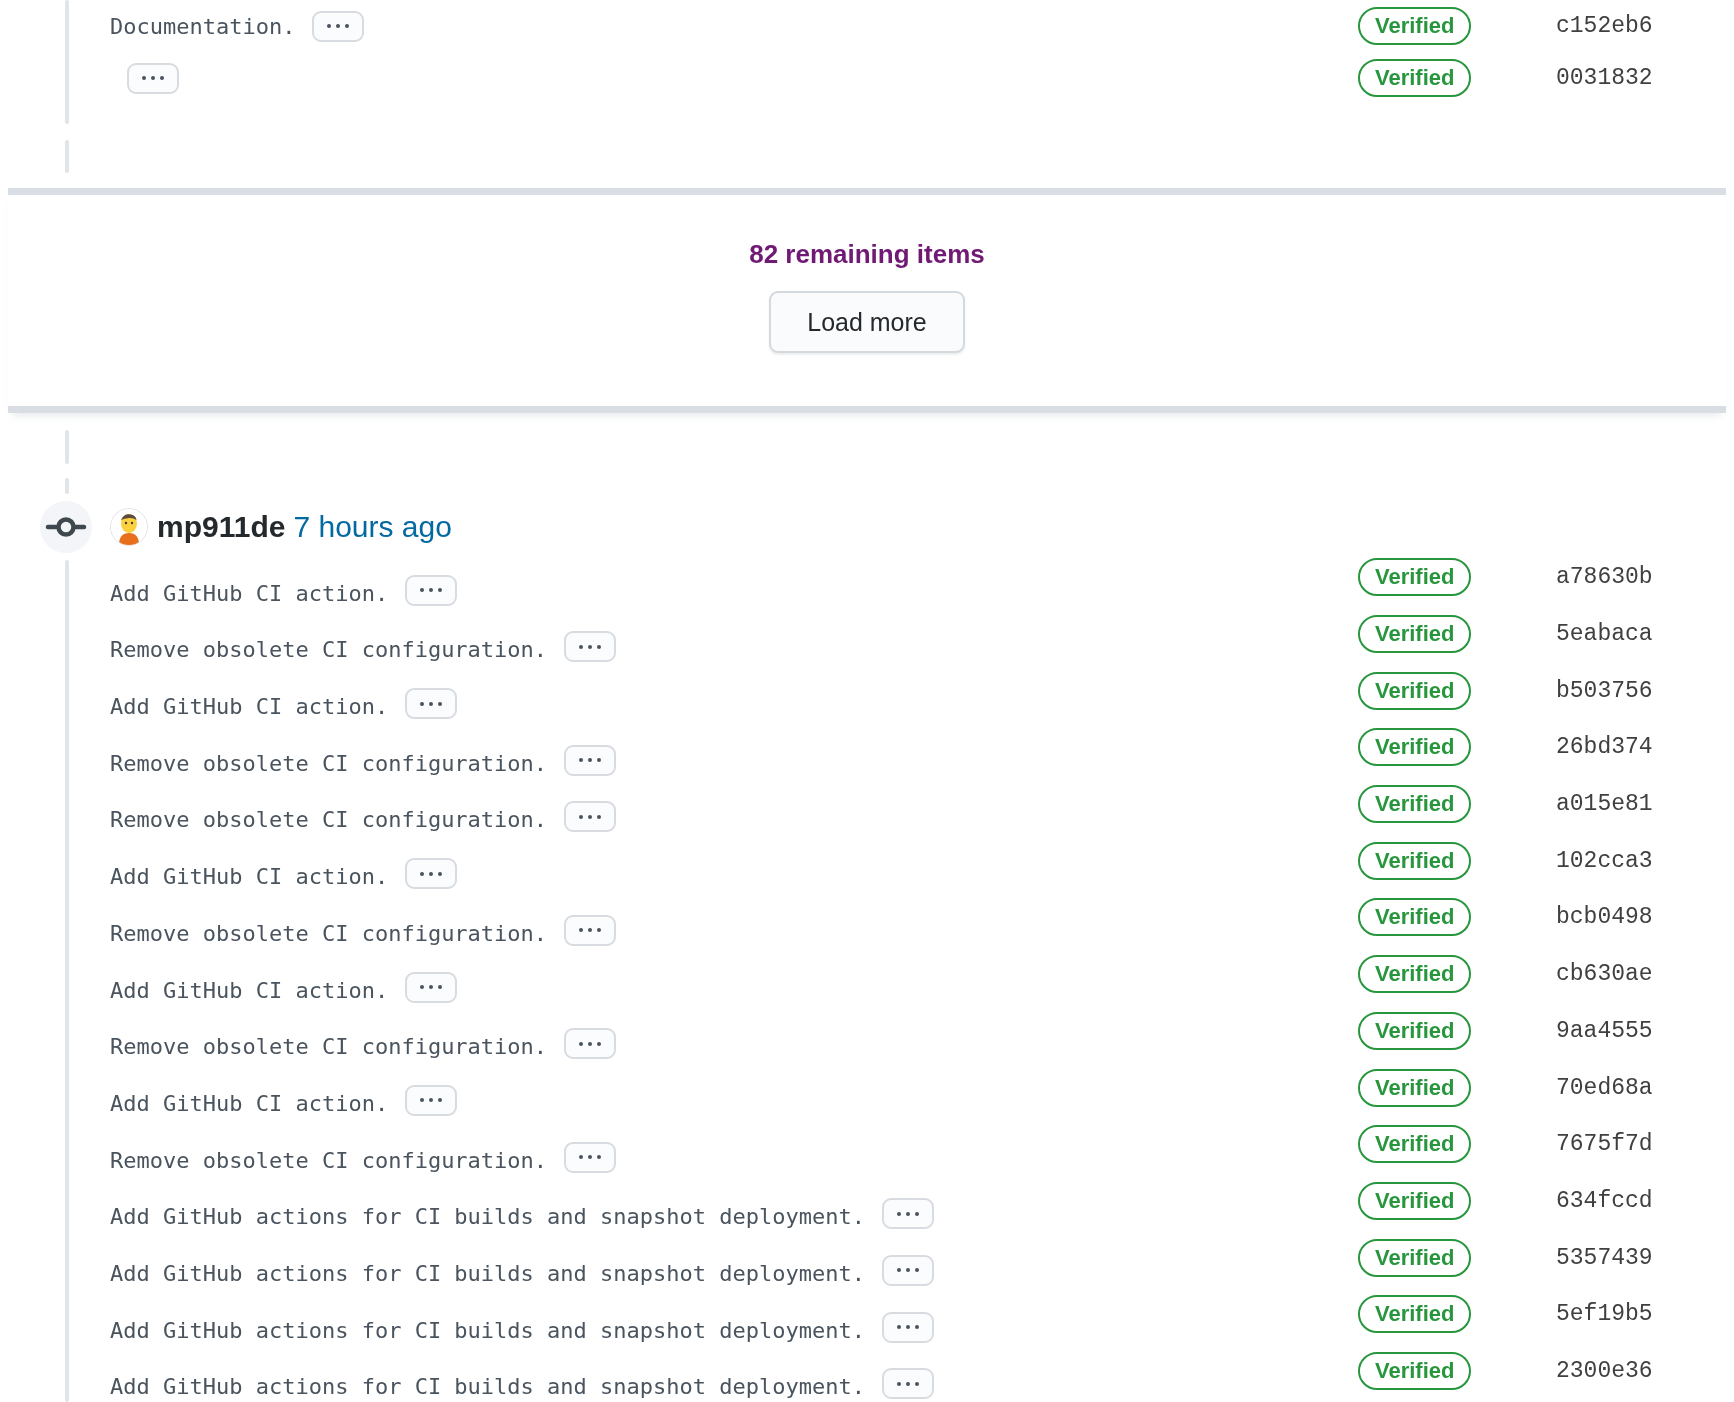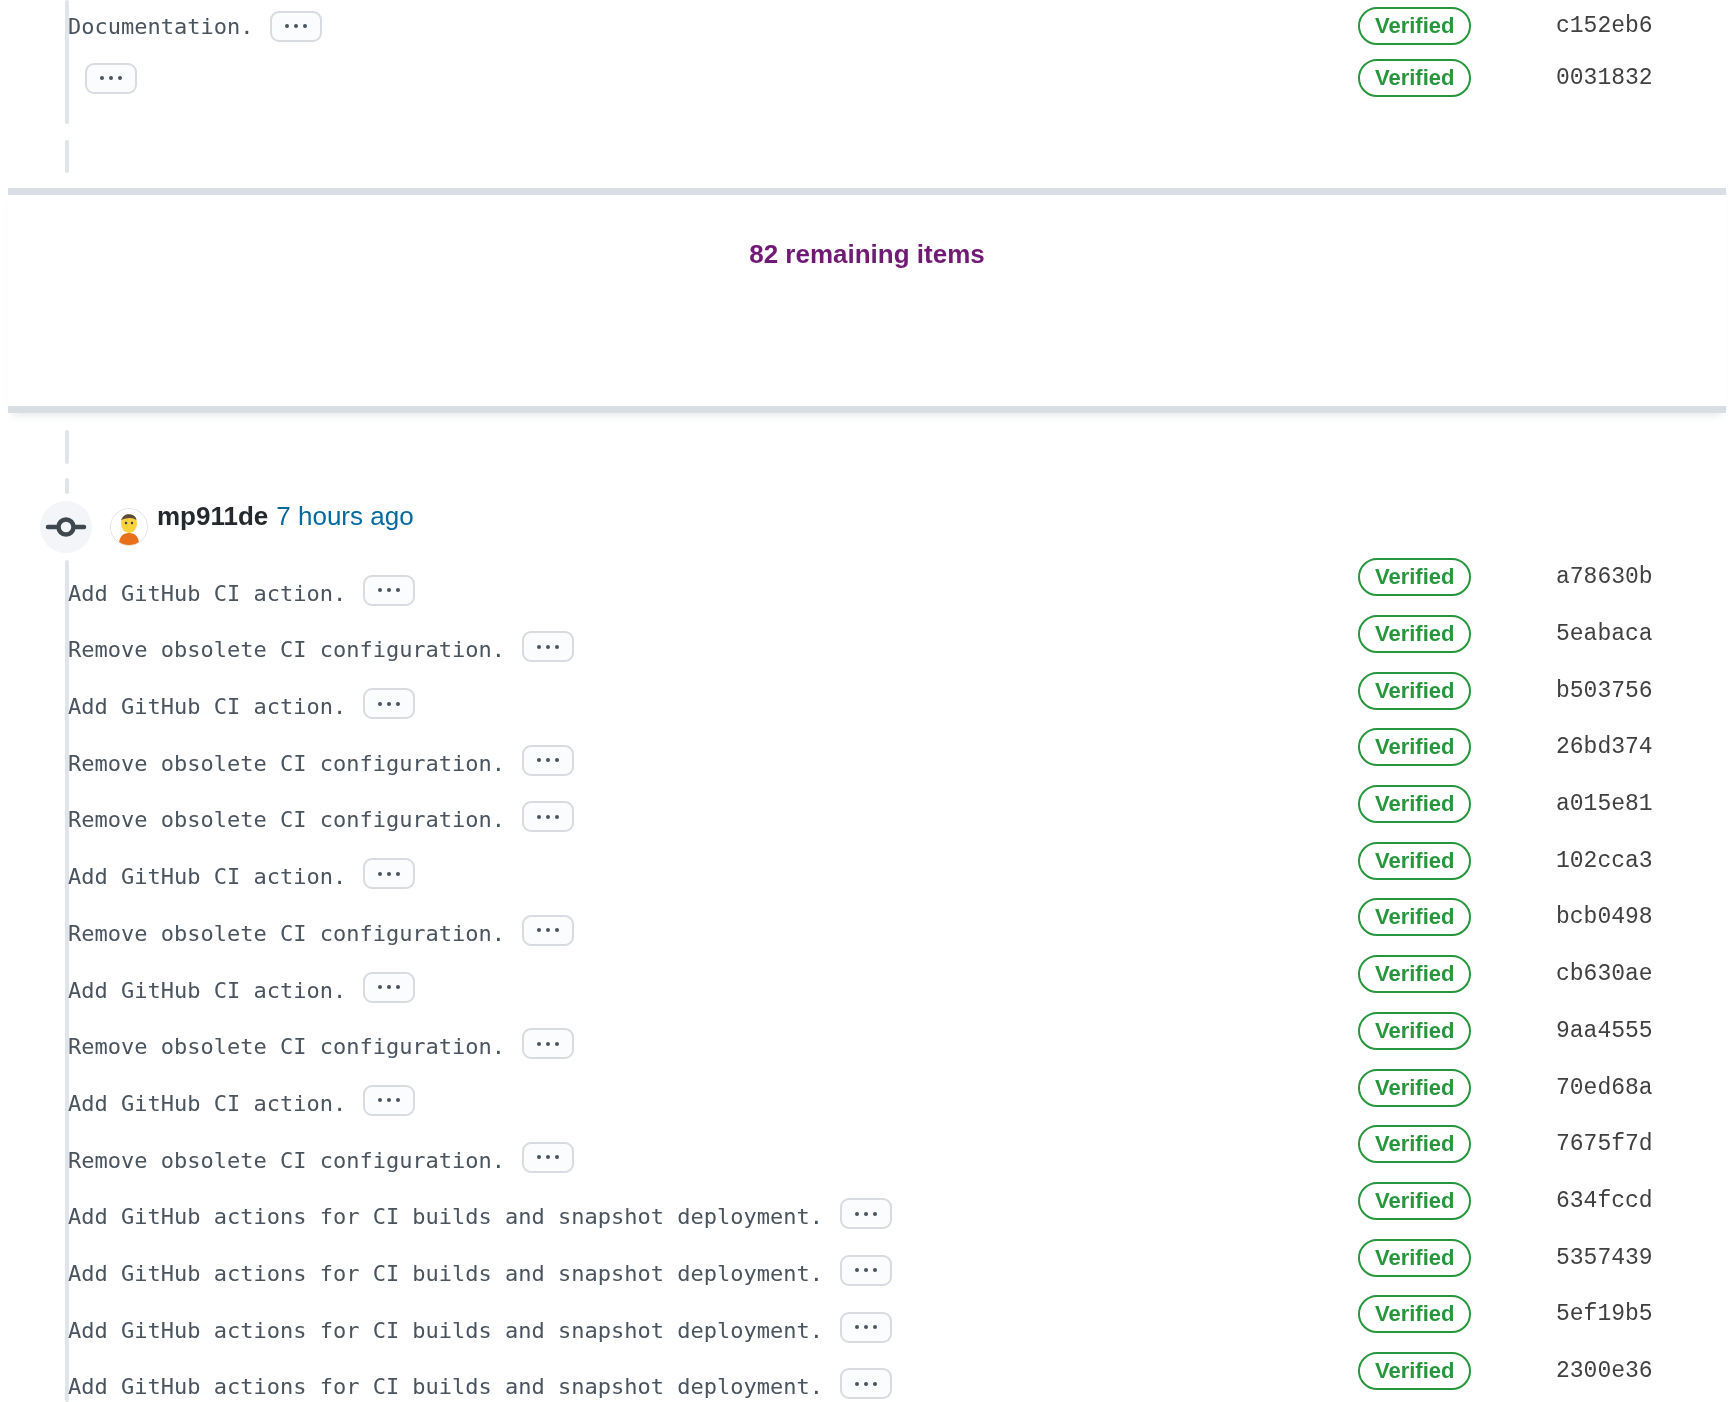--- a/index.html
+++ b/index.html
@@ -22,21 +22,21 @@
   .seg-d{top:478px;height:16px;}
   .seg-e{top:560px;height:842px;}
 
   
   .rows{position:absolute;left:0;right:0;}
   .rows-top{top:0;}
   .rows-list{top:549px;}
   .commit-row{
     position:relative;
     display:flex;align-items:center;
-    padding-left:68px;
+    padding-left:110px;
     box-sizing:border-box;
   }
   .rows-top .commit-row{height:52px;}
   .rows-list .commit-row{height:56.7px;align-items:flex-end;}
   .commit-msg{
     font-family:"DejaVu Sans Mono", monospace;
     font-size:22px;color:#4a545e;
     text-decoration:none;white-space:nowrap;
   }
   .ellipsis-btn{
@@ -103,22 +103,22 @@
     display:flex;align-items:center;justify-content:center;
   }
   .event-avatar{
     position:absolute;left:110px;top:7px;
     width:38px;height:38px;border-radius:50%;
     border:1px solid #e1e4e8;background:#ffffff;
     overflow:hidden;box-sizing:border-box;cursor:pointer;
   }
   .event-text{
     position:absolute;left:157px;top:0;height:52px;
-    display:flex;gap:8px;
-    font-size:26px;color:#586069;white-space:nowrap;
+    display:flex;align-items:center;gap:8px;
+    font-size:30px;color:#586069;white-space:nowrap;
   }
   .event-actor{color:#24292e;font-weight:bold;text-decoration:none;cursor:pointer;}
   .event-time{color:#0369a1;}
 </style>
 </head>
 <body>
 
 <div class="tl-seg seg-a"></div>
 <div class="tl-seg seg-b"></div>
 <div class="tl-seg seg-c"></div>
@@ -157,20 +157,21 @@
         <rect x="13.8" y="13.4" width="3.4" height="10" rx="1.7" fill="#586069"></rect>
       </svg>
     </span>
     <span class="row-badge">Verified</span>
     <a class="row-hash">0031832</a>
   </div>
 </div>
 
 <div class="pagination-box">
   <div class="remaining-text">82 remaining items</div>
+  <button class="load-more-btn">Load more</button>
 </div>
 
 <div class="event-header">
   <span class="event-icon-circle">
     <svg width="52" height="52" viewBox="0 0 52 52">
       <line x1="8" y1="26" x2="17" y2="26" stroke="#40484f" stroke-width="4.5" stroke-linecap="round"></line>
       <circle cx="26" cy="26" r="7.5" fill="none" stroke="#40484f" stroke-width="4.5"></circle>
       <line x1="35" y1="26" x2="44" y2="26" stroke="#40484f" stroke-width="4.5" stroke-linecap="round"></line>
     </svg>
   </span>

